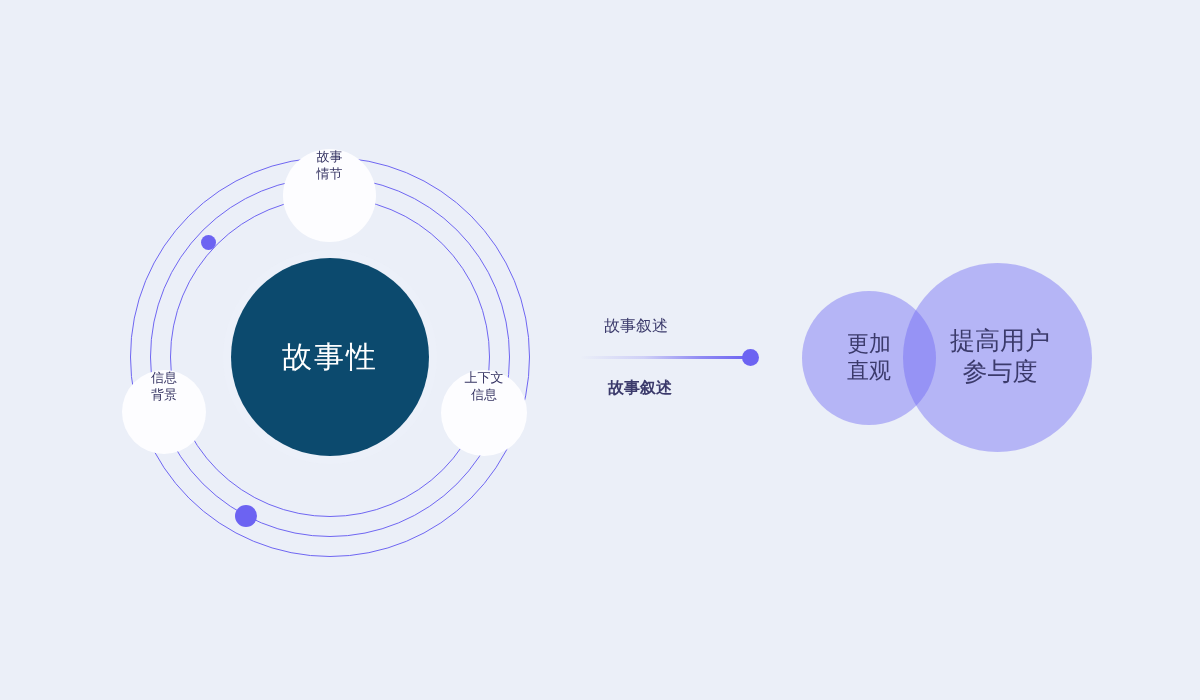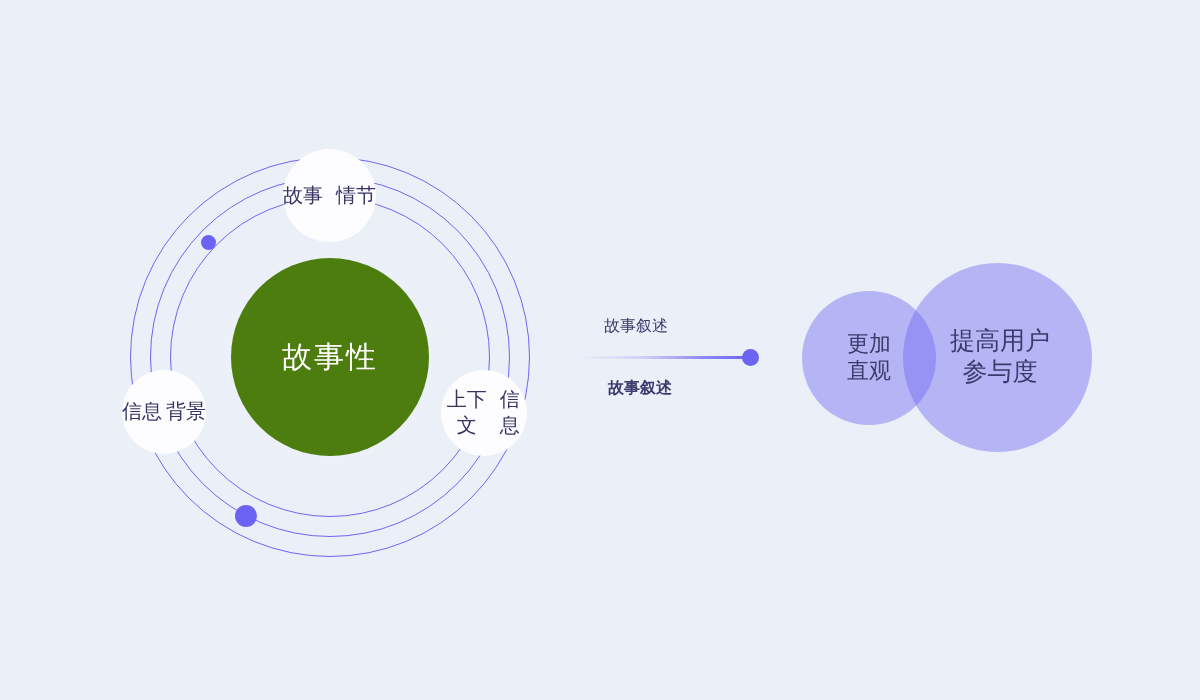--- a/index.html
+++ b/index.html
@@ -54,40 +54,40 @@
     left: 105px; top: 348px;
   }
 
   .core {
     position: absolute;
     left: 101px;
     top: 101px;
     width: 198px;
     height: 198px;
     border-radius: 50%;
-    background: #4d7c0f;
+    background: #0c4a6e;
     display: flex;
     align-items: center;
     justify-content: center;
     color: #ffffff;
     font-size: 30px;
     letter-spacing: 2px;
     box-shadow: 0 0 0 8px rgba(236,240,249,0.55);
   }
 
   .bubble {
     position: absolute;
     border-radius: 50%;
     background: #fdfdff;
     display: flex;
-    flex-direction: row;
+    flex-direction: column;
     align-items: center;
-    justify-content: space-between;
+    justify-content: flex-start;
     color: #353362;
-    font-size: 20px;
+    font-size: 13px;
     line-height: 1.28;
     text-align: center;
   }
   .bubble.b-top {
     width: 93px; height: 93px;
     left: 153px; top: -8px;
   }
   .bubble.b-left {
     width: 84px; height: 84px;
     left: -8px; top: 213px;

